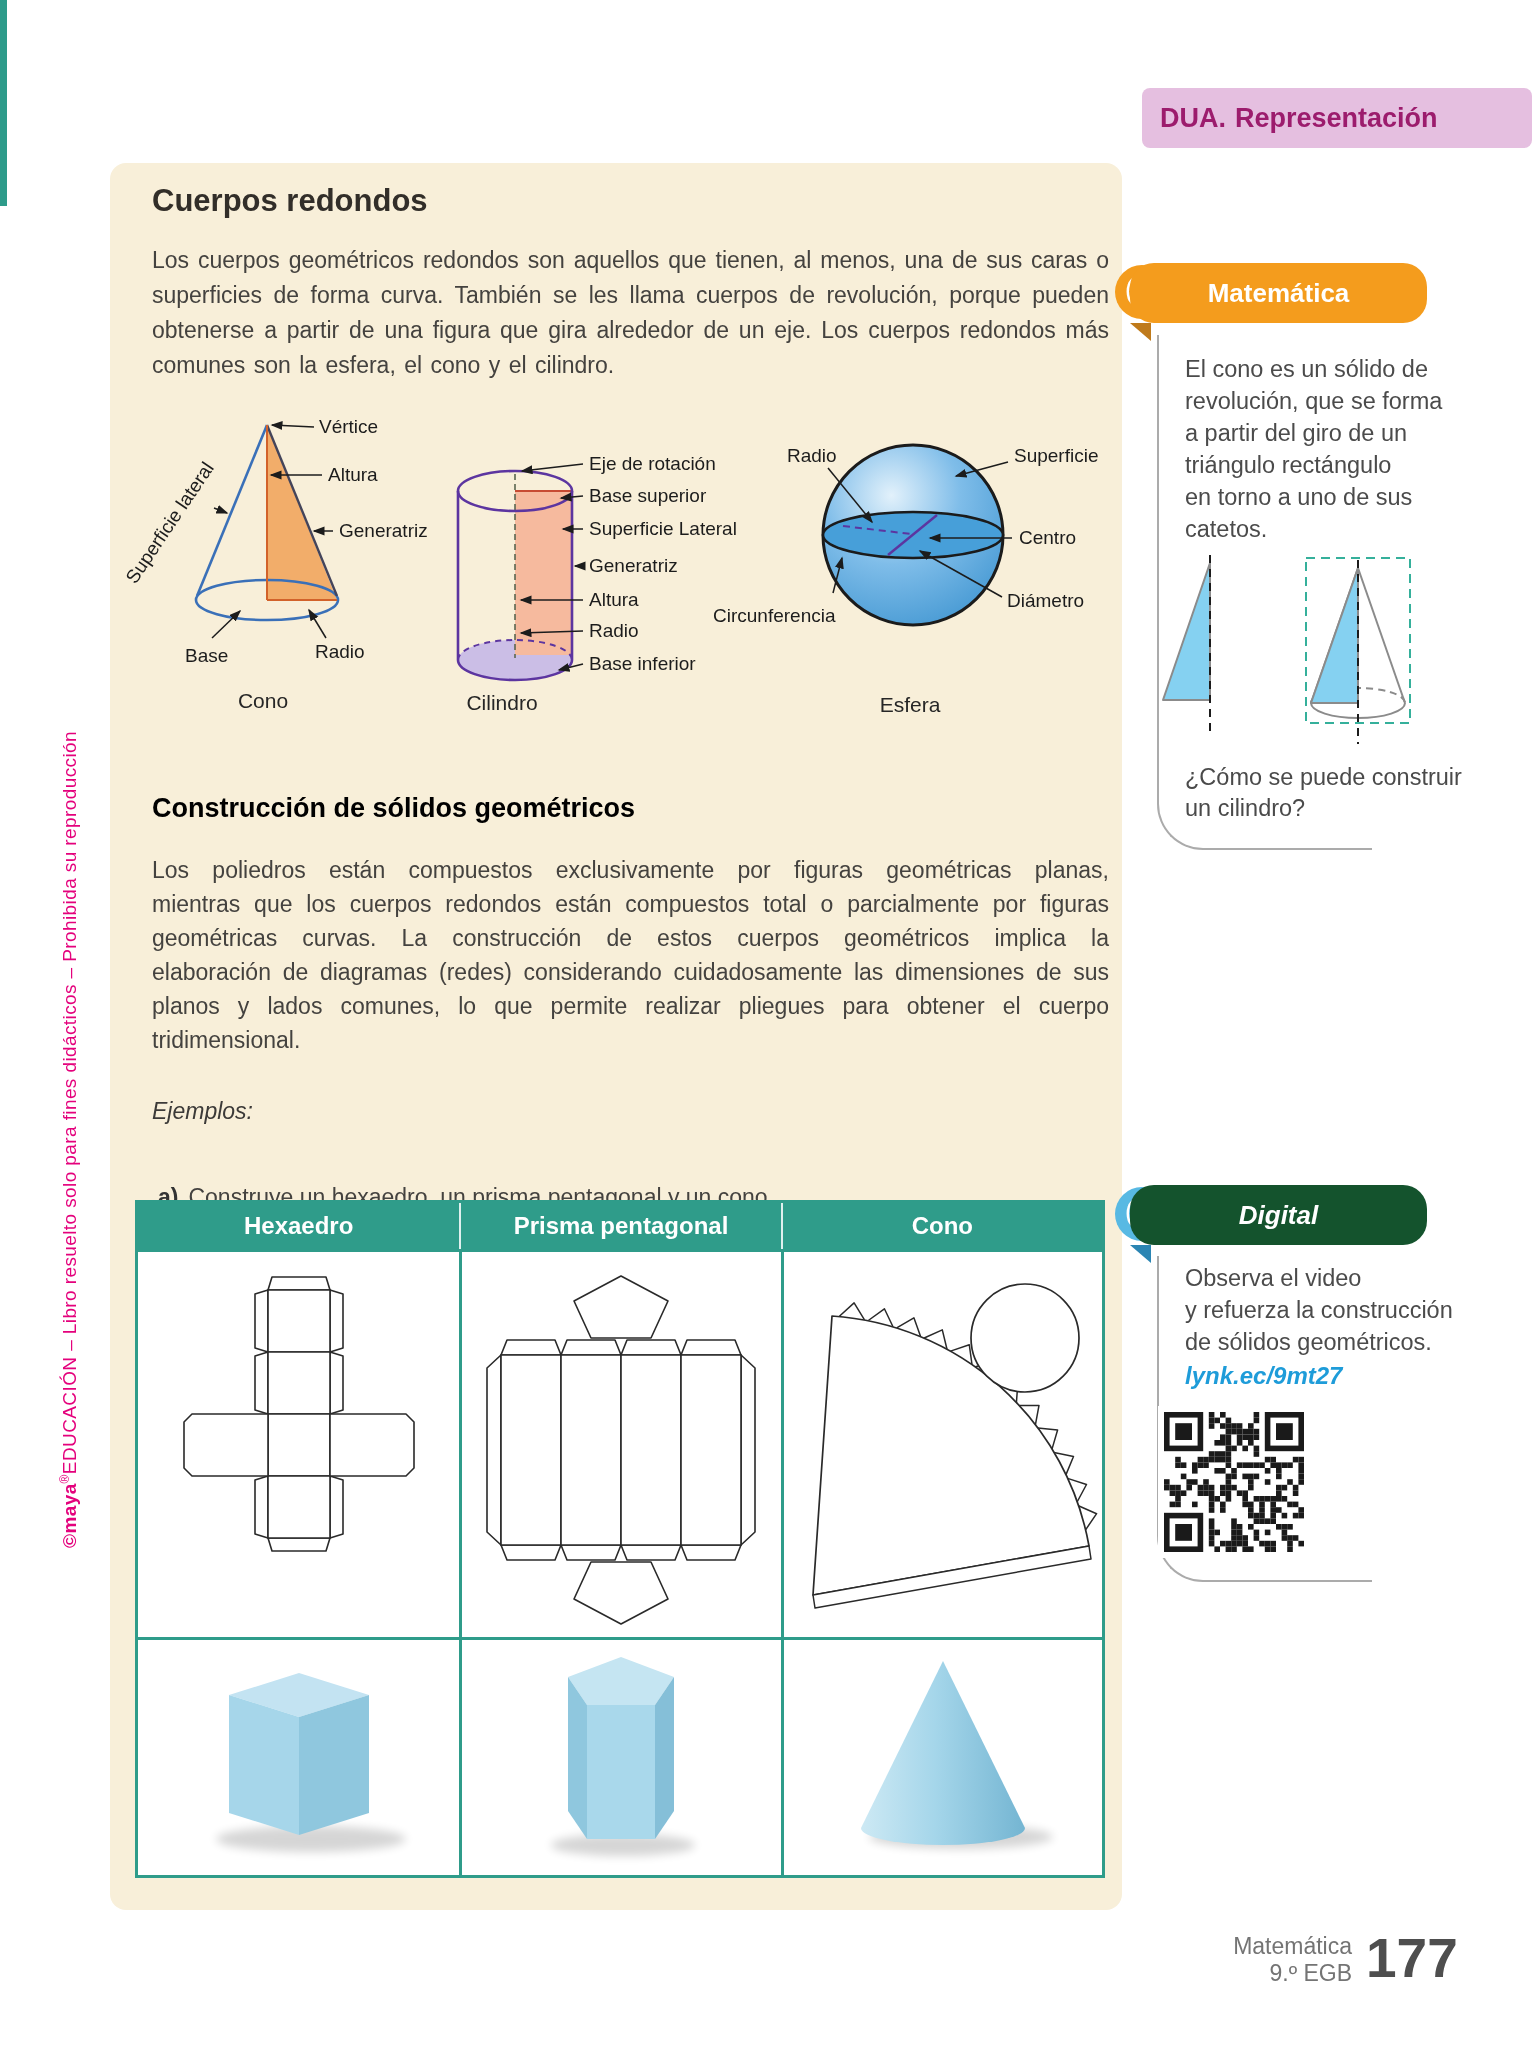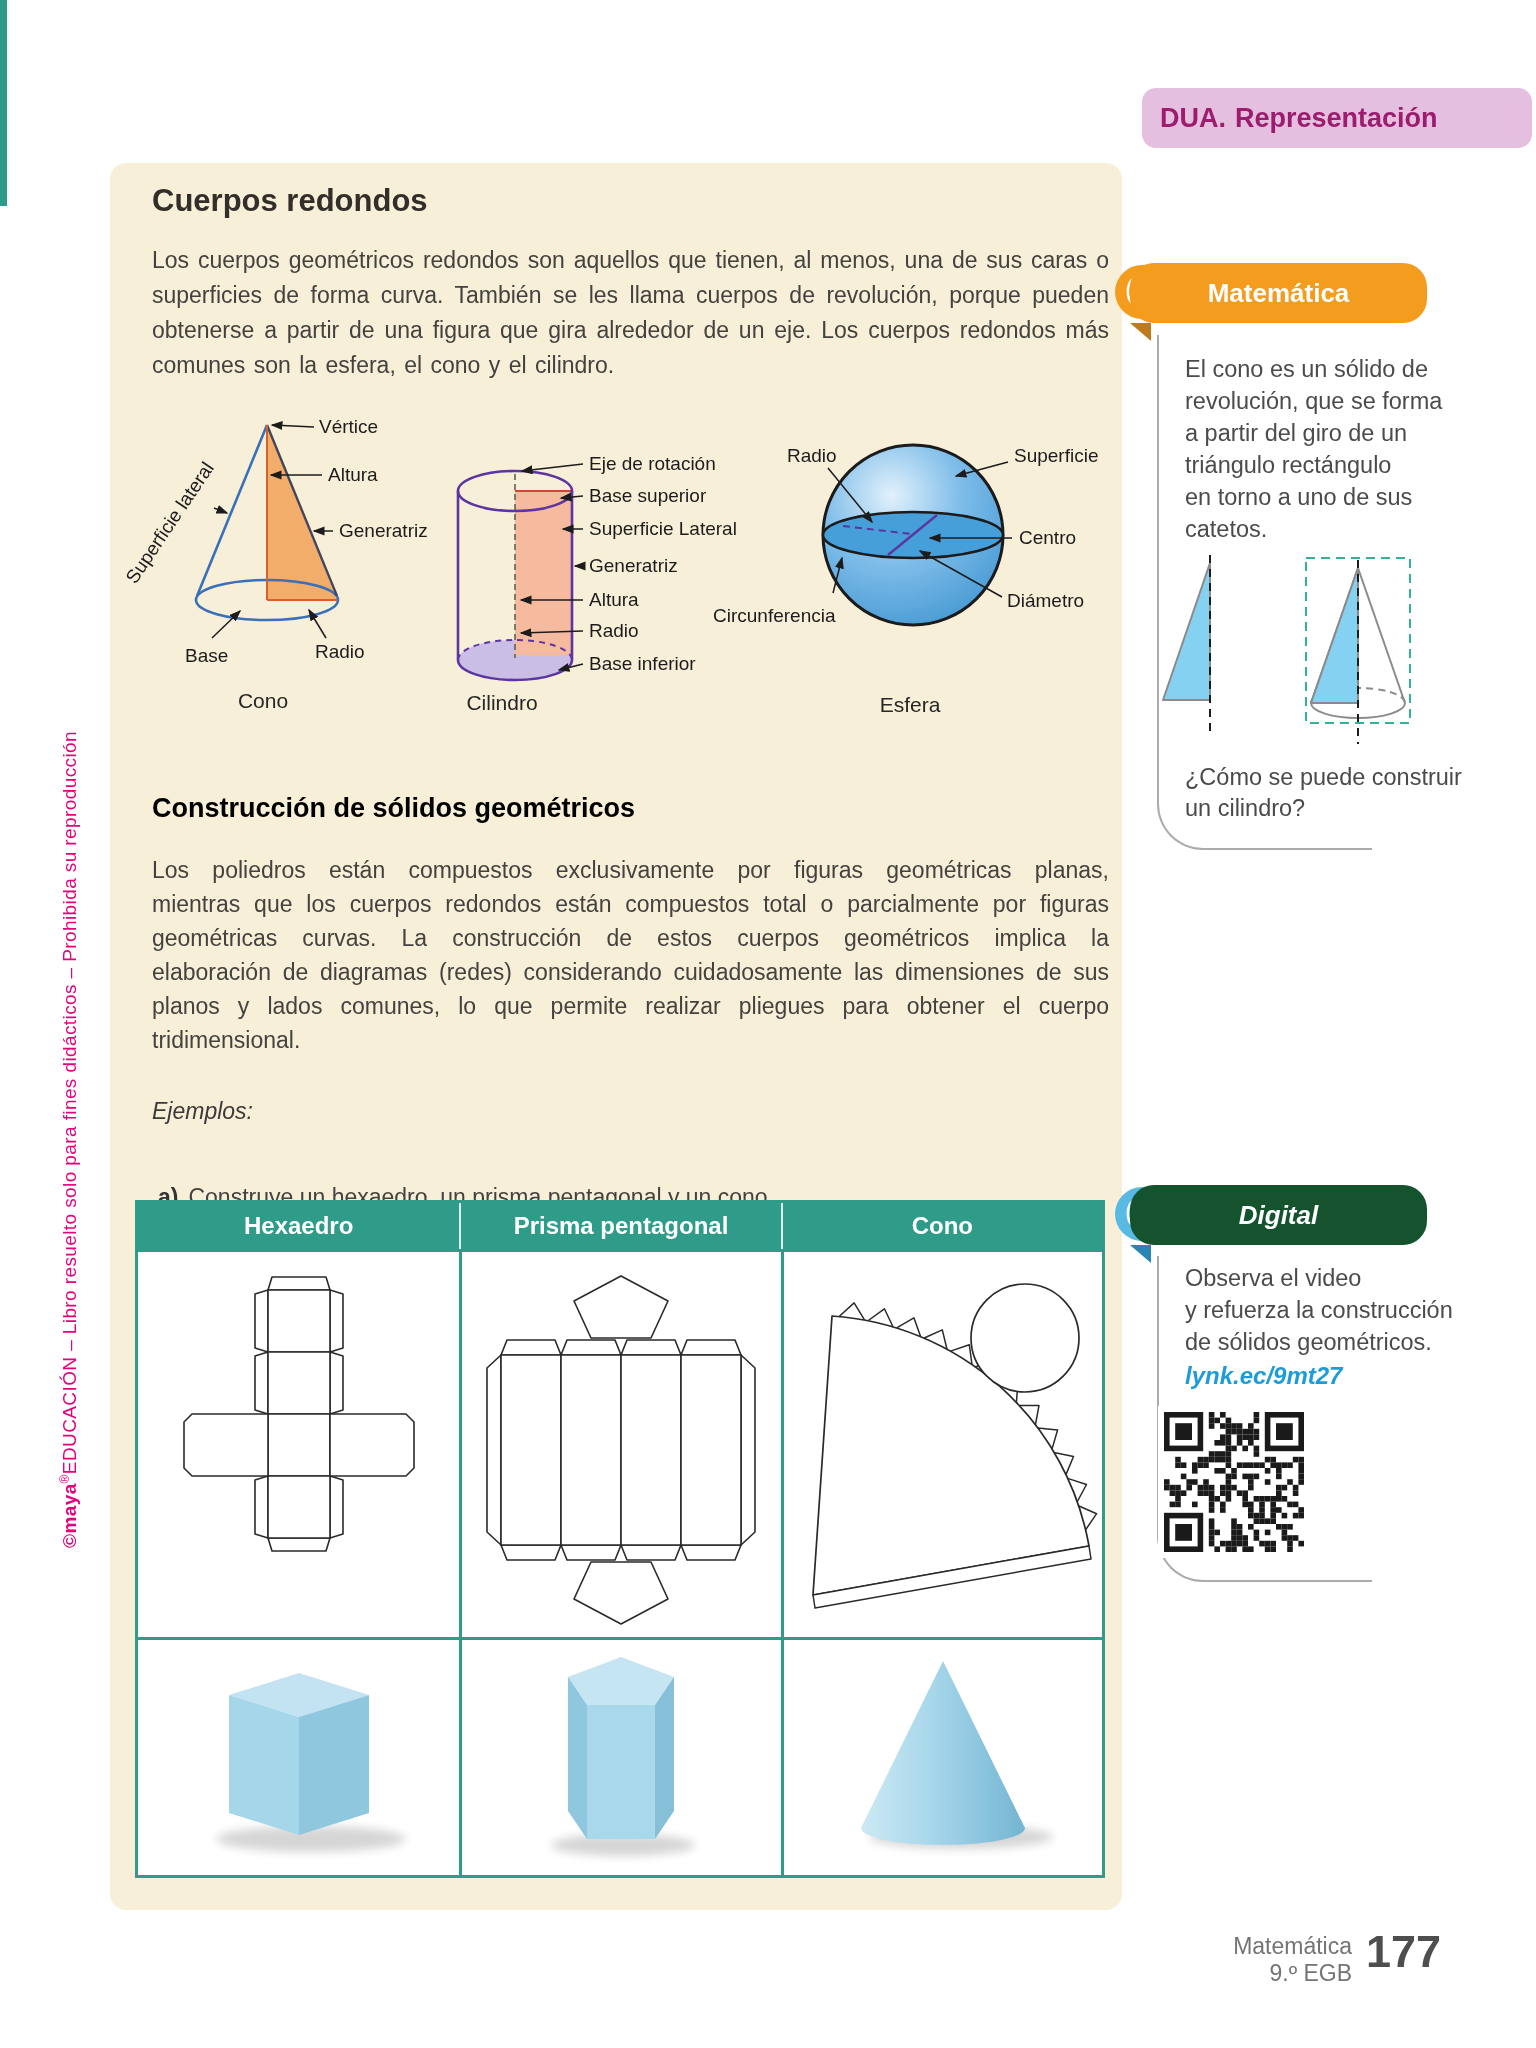--- a/index.html
+++ b/index.html
@@ -9,21 +9,21 @@
 
   
   .top-left-bar { position:absolute; left:0; top:0; width:7px; height:206px; background:#2E9B8A; }
   .side-text { position:absolute; left:58px; top:1548px; transform-origin:0 0; transform:rotate(-90deg);
                white-space:nowrap; font-size:19px; letter-spacing:.4px; color:#E4017C; }
   .side-text b { font-weight:bold; }
   .side-text sup { font-size:12px; }
 
   
   .dua-badge { position:absolute; left:1142px; top:88px; width:390px; height:60px; background:#E5BFE0;
-               border-radius:14px; display:flex; align-items:center; padding-left:18px; color:#9C1C6D;
+               border-radius:8px; display:flex; align-items:center; padding-left:18px; color:#9C1C6D;
                font-size:27px; }
   .dua-badge .p1 { font-weight:800; }
   .dua-badge .p2 { font-weight:700; margin-left:9px; }
 
   
   .panel { position:absolute; left:110px; top:163px; width:1012px; height:1747px; background:#F8EFD9; border-radius:16px; }
   .panel h1 { position:absolute; left:42px; top:20px; font-size:31px; font-weight:800; color:#322E29; }
   .p-intro { position:absolute; left:42px; top:80px; width:957px; font-size:23px; line-height:35px;
              color:#44423F; text-align:justify; word-spacing:2px; }
   .p-body2 { position:absolute; left:42px; top:690px; width:957px; font-size:23px; line-height:34px;
@@ -63,21 +63,21 @@
                  border-bottom-left-radius:46px; }
   .box-text { position:absolute; left:1185px; width:345px; font-size:23.5px; line-height:32px; color:#4B4B4B; }
   .box-text.q { line-height:31px; color:#4a4a4a; }
   .link { position:absolute; left:1185px; top:1362px; font-size:24px; font-style:italic; color:#1E9CD9; font-weight:bold; cursor:pointer; }
   .qr-wrap { position:absolute; left:1158px; top:1406px; width:152px; height:152px; background:#fff; padding:6px; }
   .mat-fig { position:absolute; left:1155px; top:552px; width:300px; height:250px; overflow:visible; }
 
   
   .footer-subject { position:absolute; left:1178px; top:1933px; width:174px; text-align:right; font-size:23px;
                     line-height:27px; color:#747474; }
-  .footer-page { position:absolute; left:1366px; top:1926px; font-size:45px; font-weight:800; color:#4E4E4E; }
+  .footer-page { position:absolute; left:1366px; top:1926px; font-size:55px; font-weight:800; color:#4E4E4E; }
 </style>
 </head>
 <body>
 
 <div class="page">
 
   <div class="top-left-bar"></div>
 
   <div class="side-text">
     <b>©maya</b><sup>®</sup><span>EDUCACIÓN – Libro resuelto solo para fines didácticos – Prohibida su reproducción</span>

